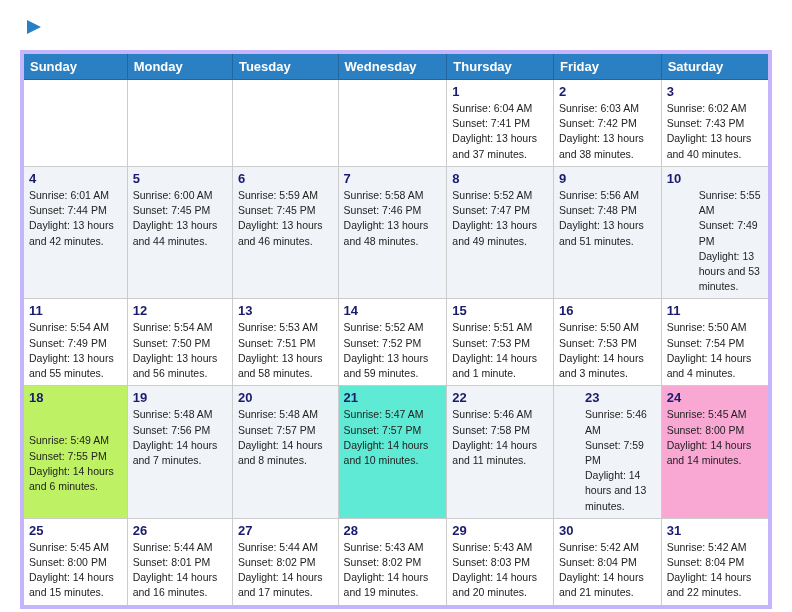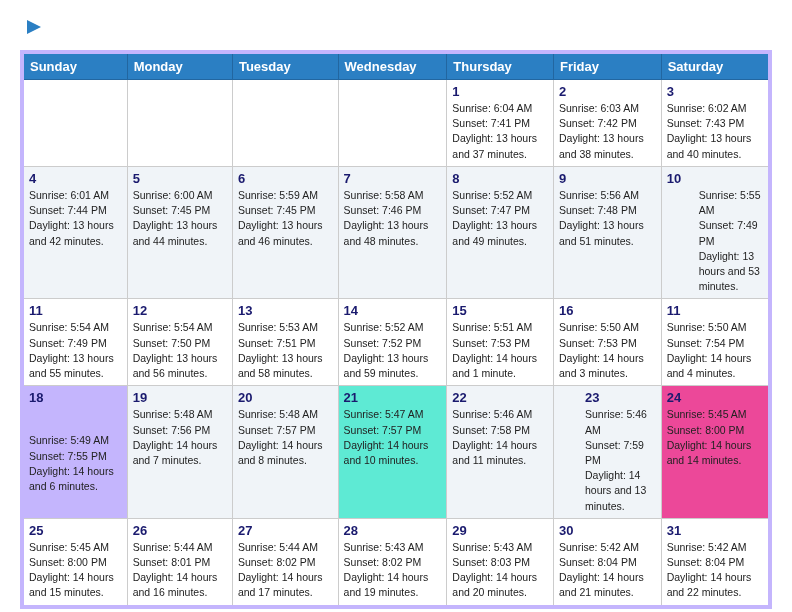--- a/index.html
+++ b/index.html
@@ -227,21 +227,21 @@
 Daylight: 14 hours and 3 minutes.</div>
           </td>
           <td>
             <div class="day-num">11</div>
             <div class="day-info" style="white-space: pre-line;">Sunrise: 5:50 AM
 Sunset: 7:54 PM
 Daylight: 14 hours and 4 minutes.</div>
           </td>
         </tr>
         <tr>
-          <td style="background: #c4b5fd;">
+          <td style="background: #bef264;">
             <div class="day-num">18</div>
             <div class="day-info" style="white-space: pre-line; margin-top: 28px;">Sunrise: 5:49 AM
 Sunset: 7:55 PM
 Daylight: 14 hours and 6 minutes.</div>
           </td>
           <td style="background: rgb(240, 244, 248);">
             <div class="day-num">19</div>
             <div class="day-info" style="white-space: pre-line;">Sunrise: 5:48 AM
 Sunset: 7:56 PM
 Daylight: 14 hours and 7 minutes.</div>
@@ -263,21 +263,21 @@
             <div class="day-info" style="white-space: pre-line;">Sunrise: 5:46 AM
 Sunset: 7:58 PM
 Daylight: 14 hours and 11 minutes.</div>
           </td>
           <td style="background: rgb(240, 244, 248); padding-left: 31px;">
             <div class="day-num">23</div>
             <div class="day-info" style="white-space: pre-line;">Sunrise: 5:46 AM
 Sunset: 7:59 PM
 Daylight: 14 hours and 13 minutes.</div>
           </td>
-          <td style="background: #ec4899;">
+          <td style="background: #f9a8d4;">
             <div class="day-num">24</div>
             <div class="day-info" style="white-space: pre-line;">Sunrise: 5:45 AM
 Sunset: 8:00 PM
 Daylight: 14 hours and 14 minutes.</div>
           </td>
         </tr>
         <tr>
           <td>
             <div class="day-num">25</div>
             <div class="day-info" style="white-space: pre-line;">Sunrise: 5:45 AM

